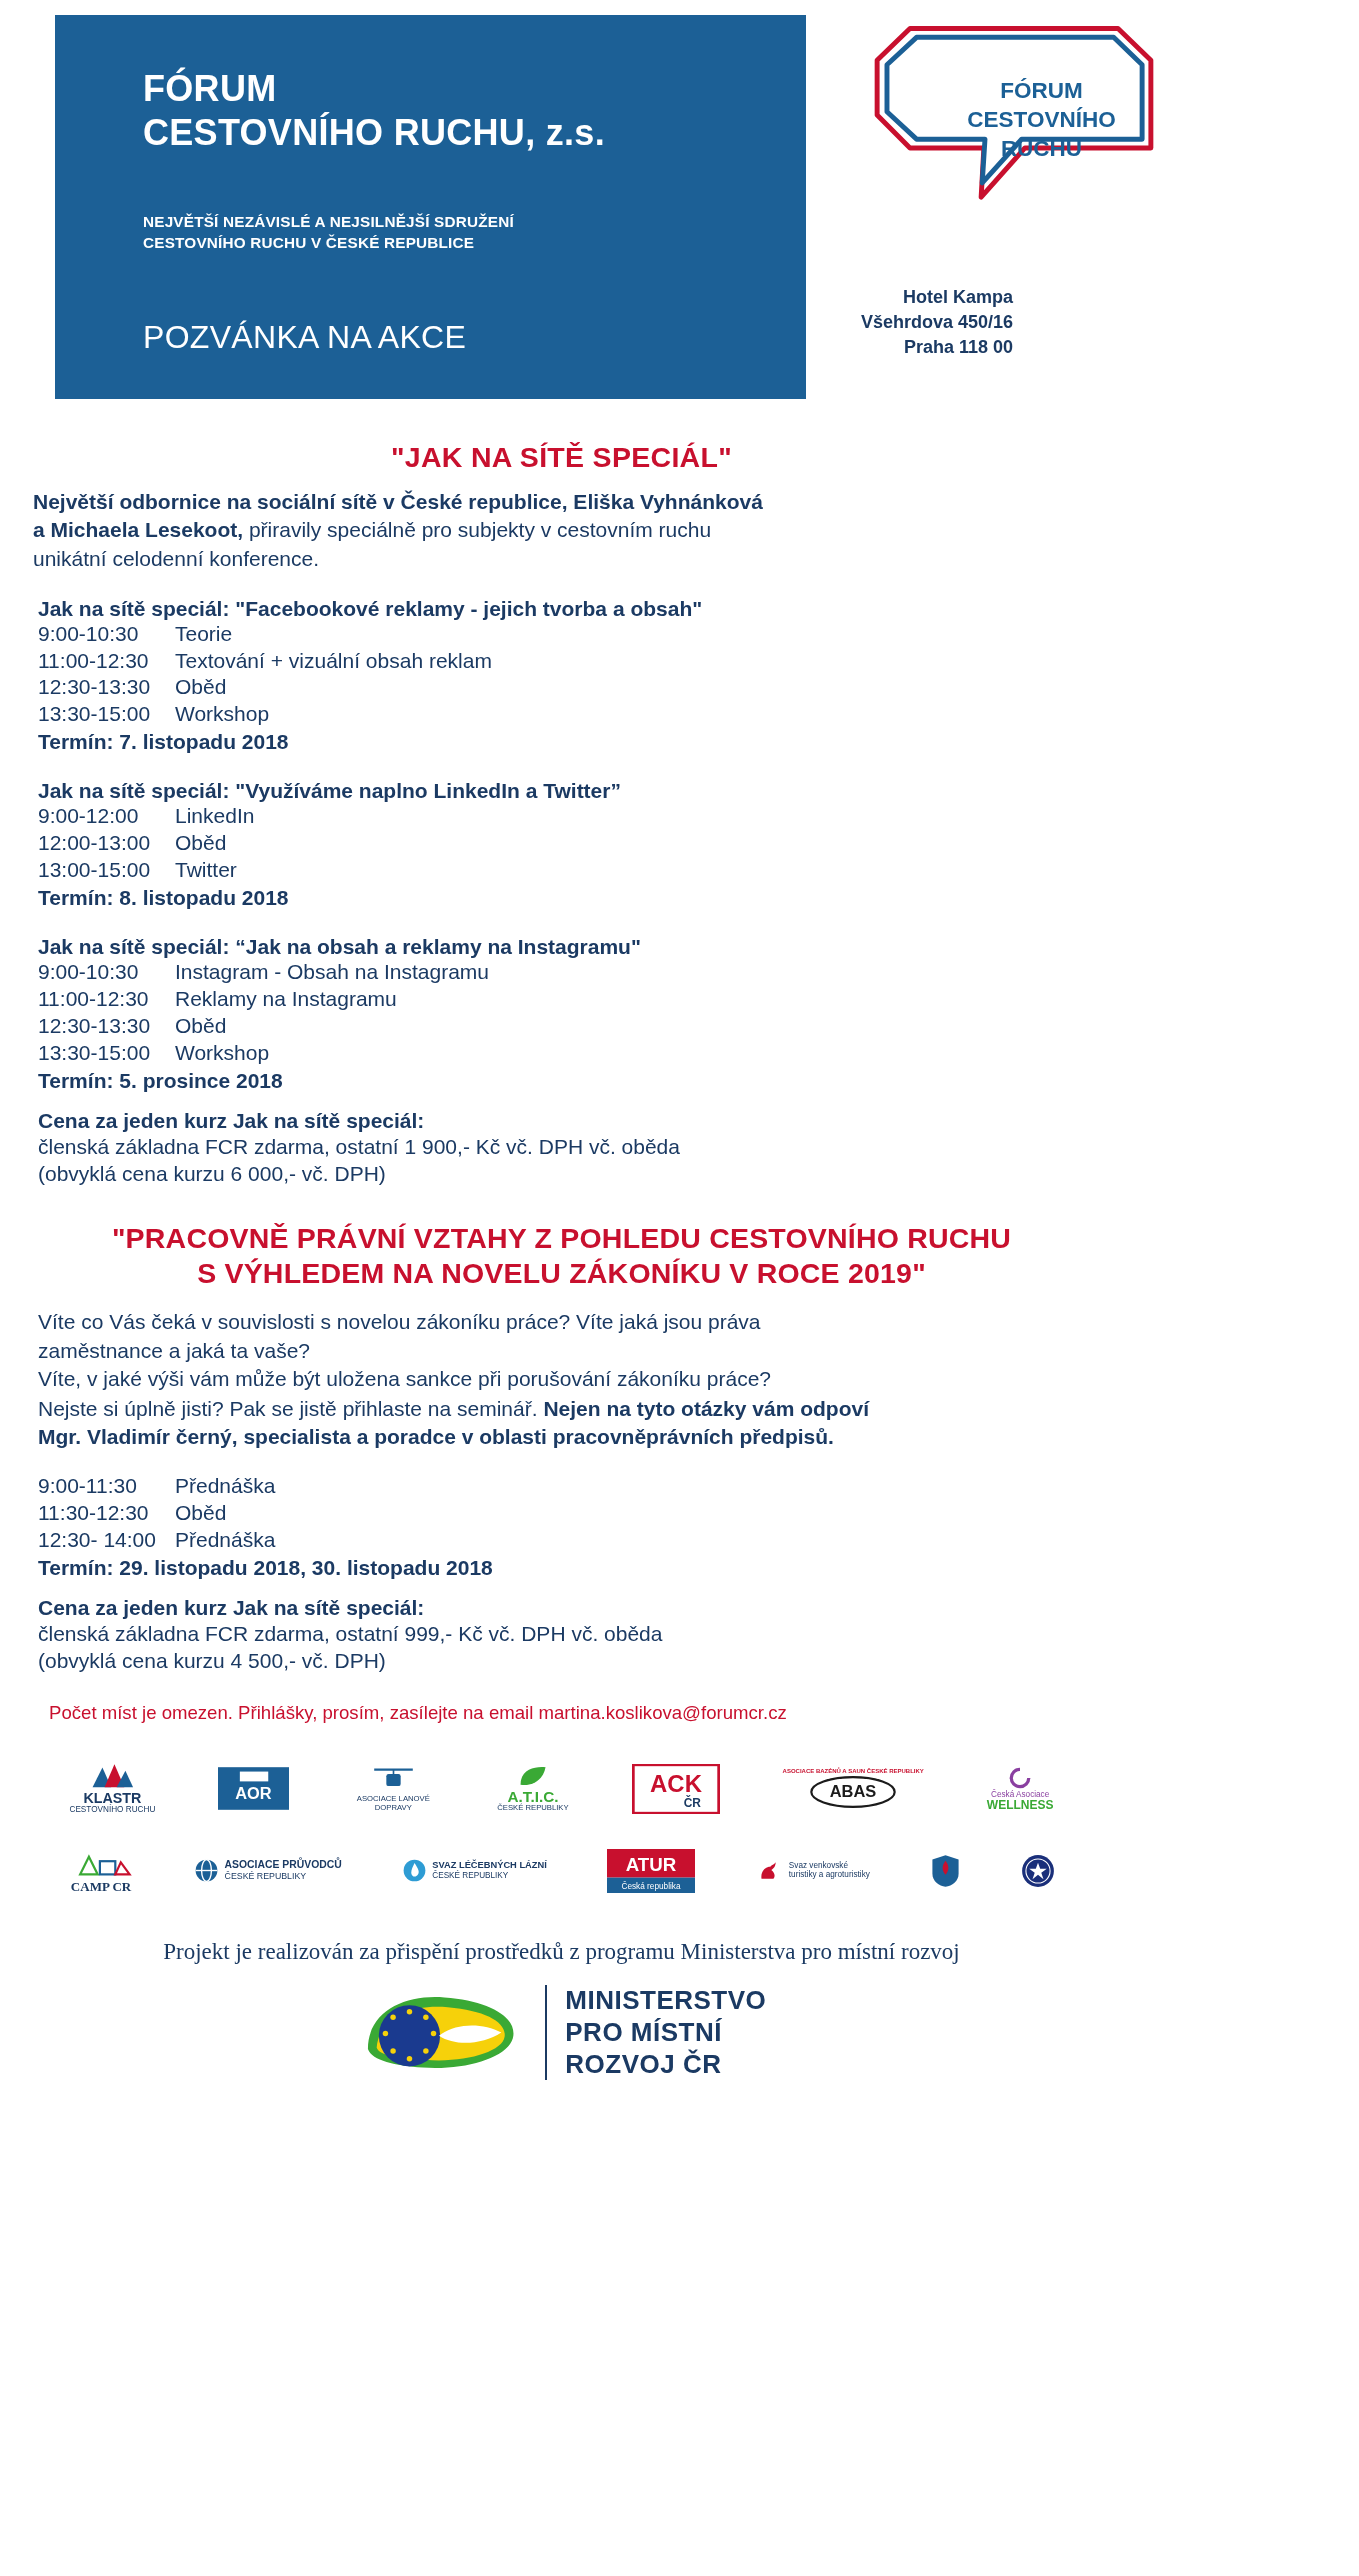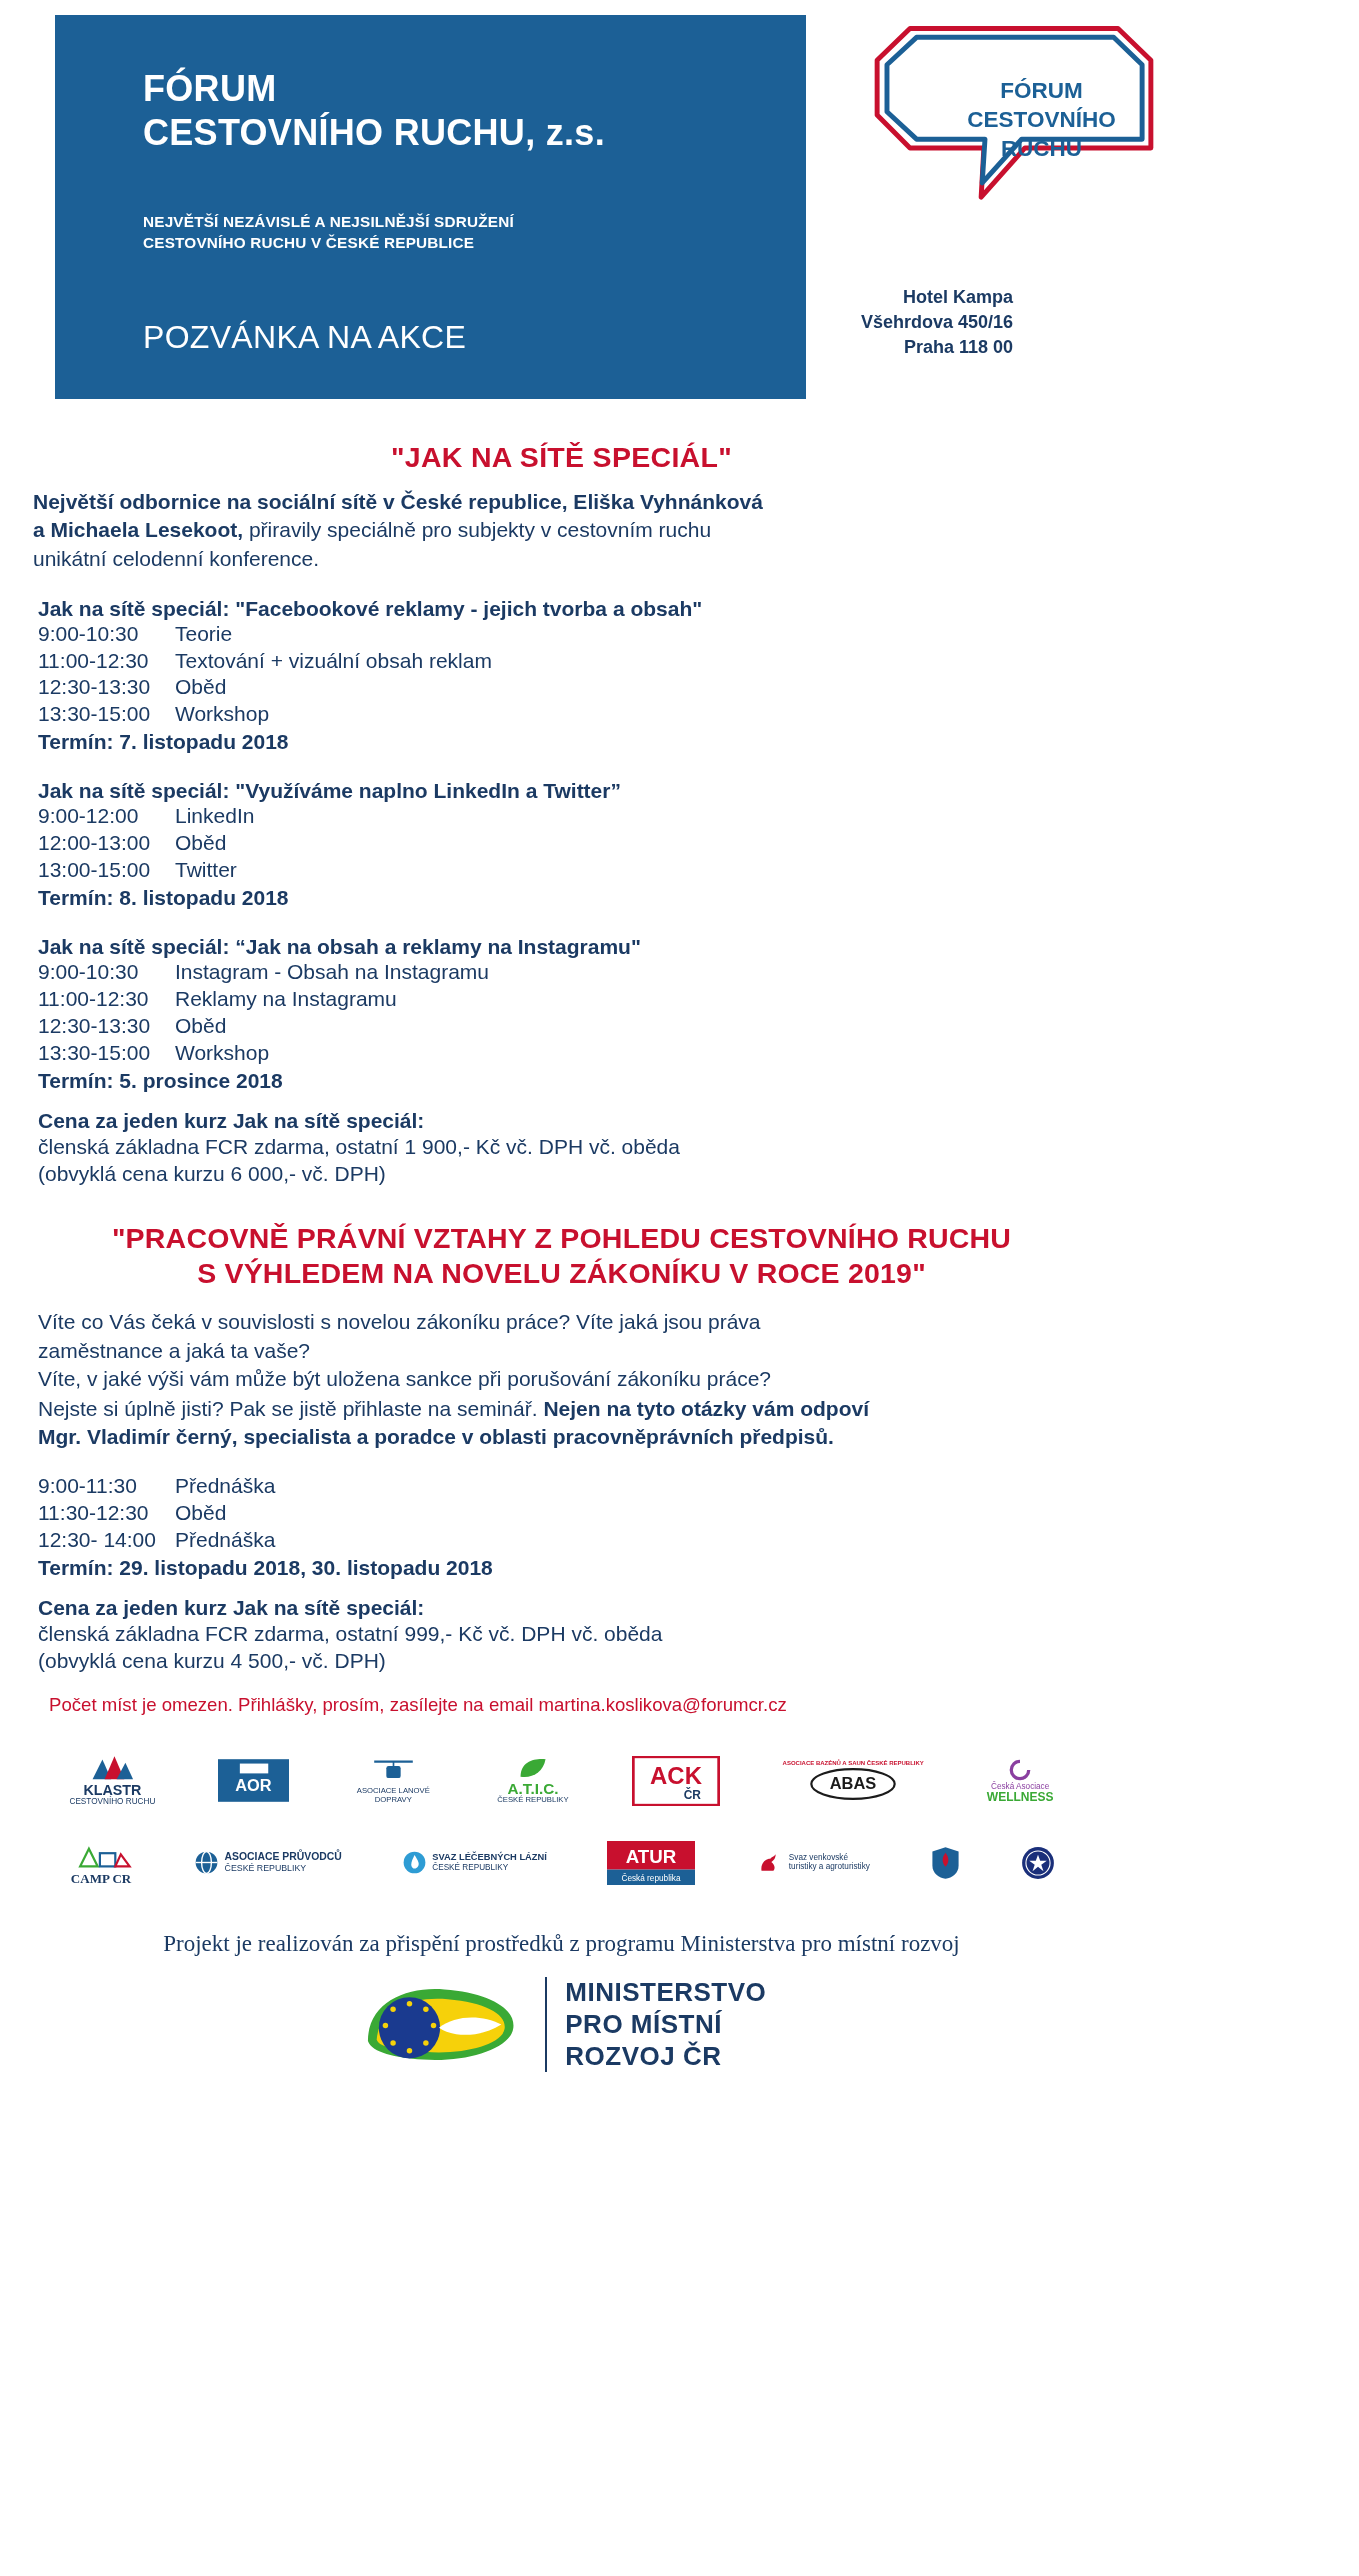--- a/index.html
+++ b/index.html
@@ -175,21 +175,21 @@
     margin-top: 15px;
   }
   .price-line {
     font-size: 21px;
     color: #1b3a63;
     line-height: 1.3;
   }
   .note {
     font-size: 18.6px;
     color: #c8102e;
-    margin-top: 19px;
+    margin-top: 27px;
     padding-left: 49px;
   }
 
   
   .logos {
     position: relative;
     margin-top: 24px;
     height: 181px;
   }
   .logo-row {

